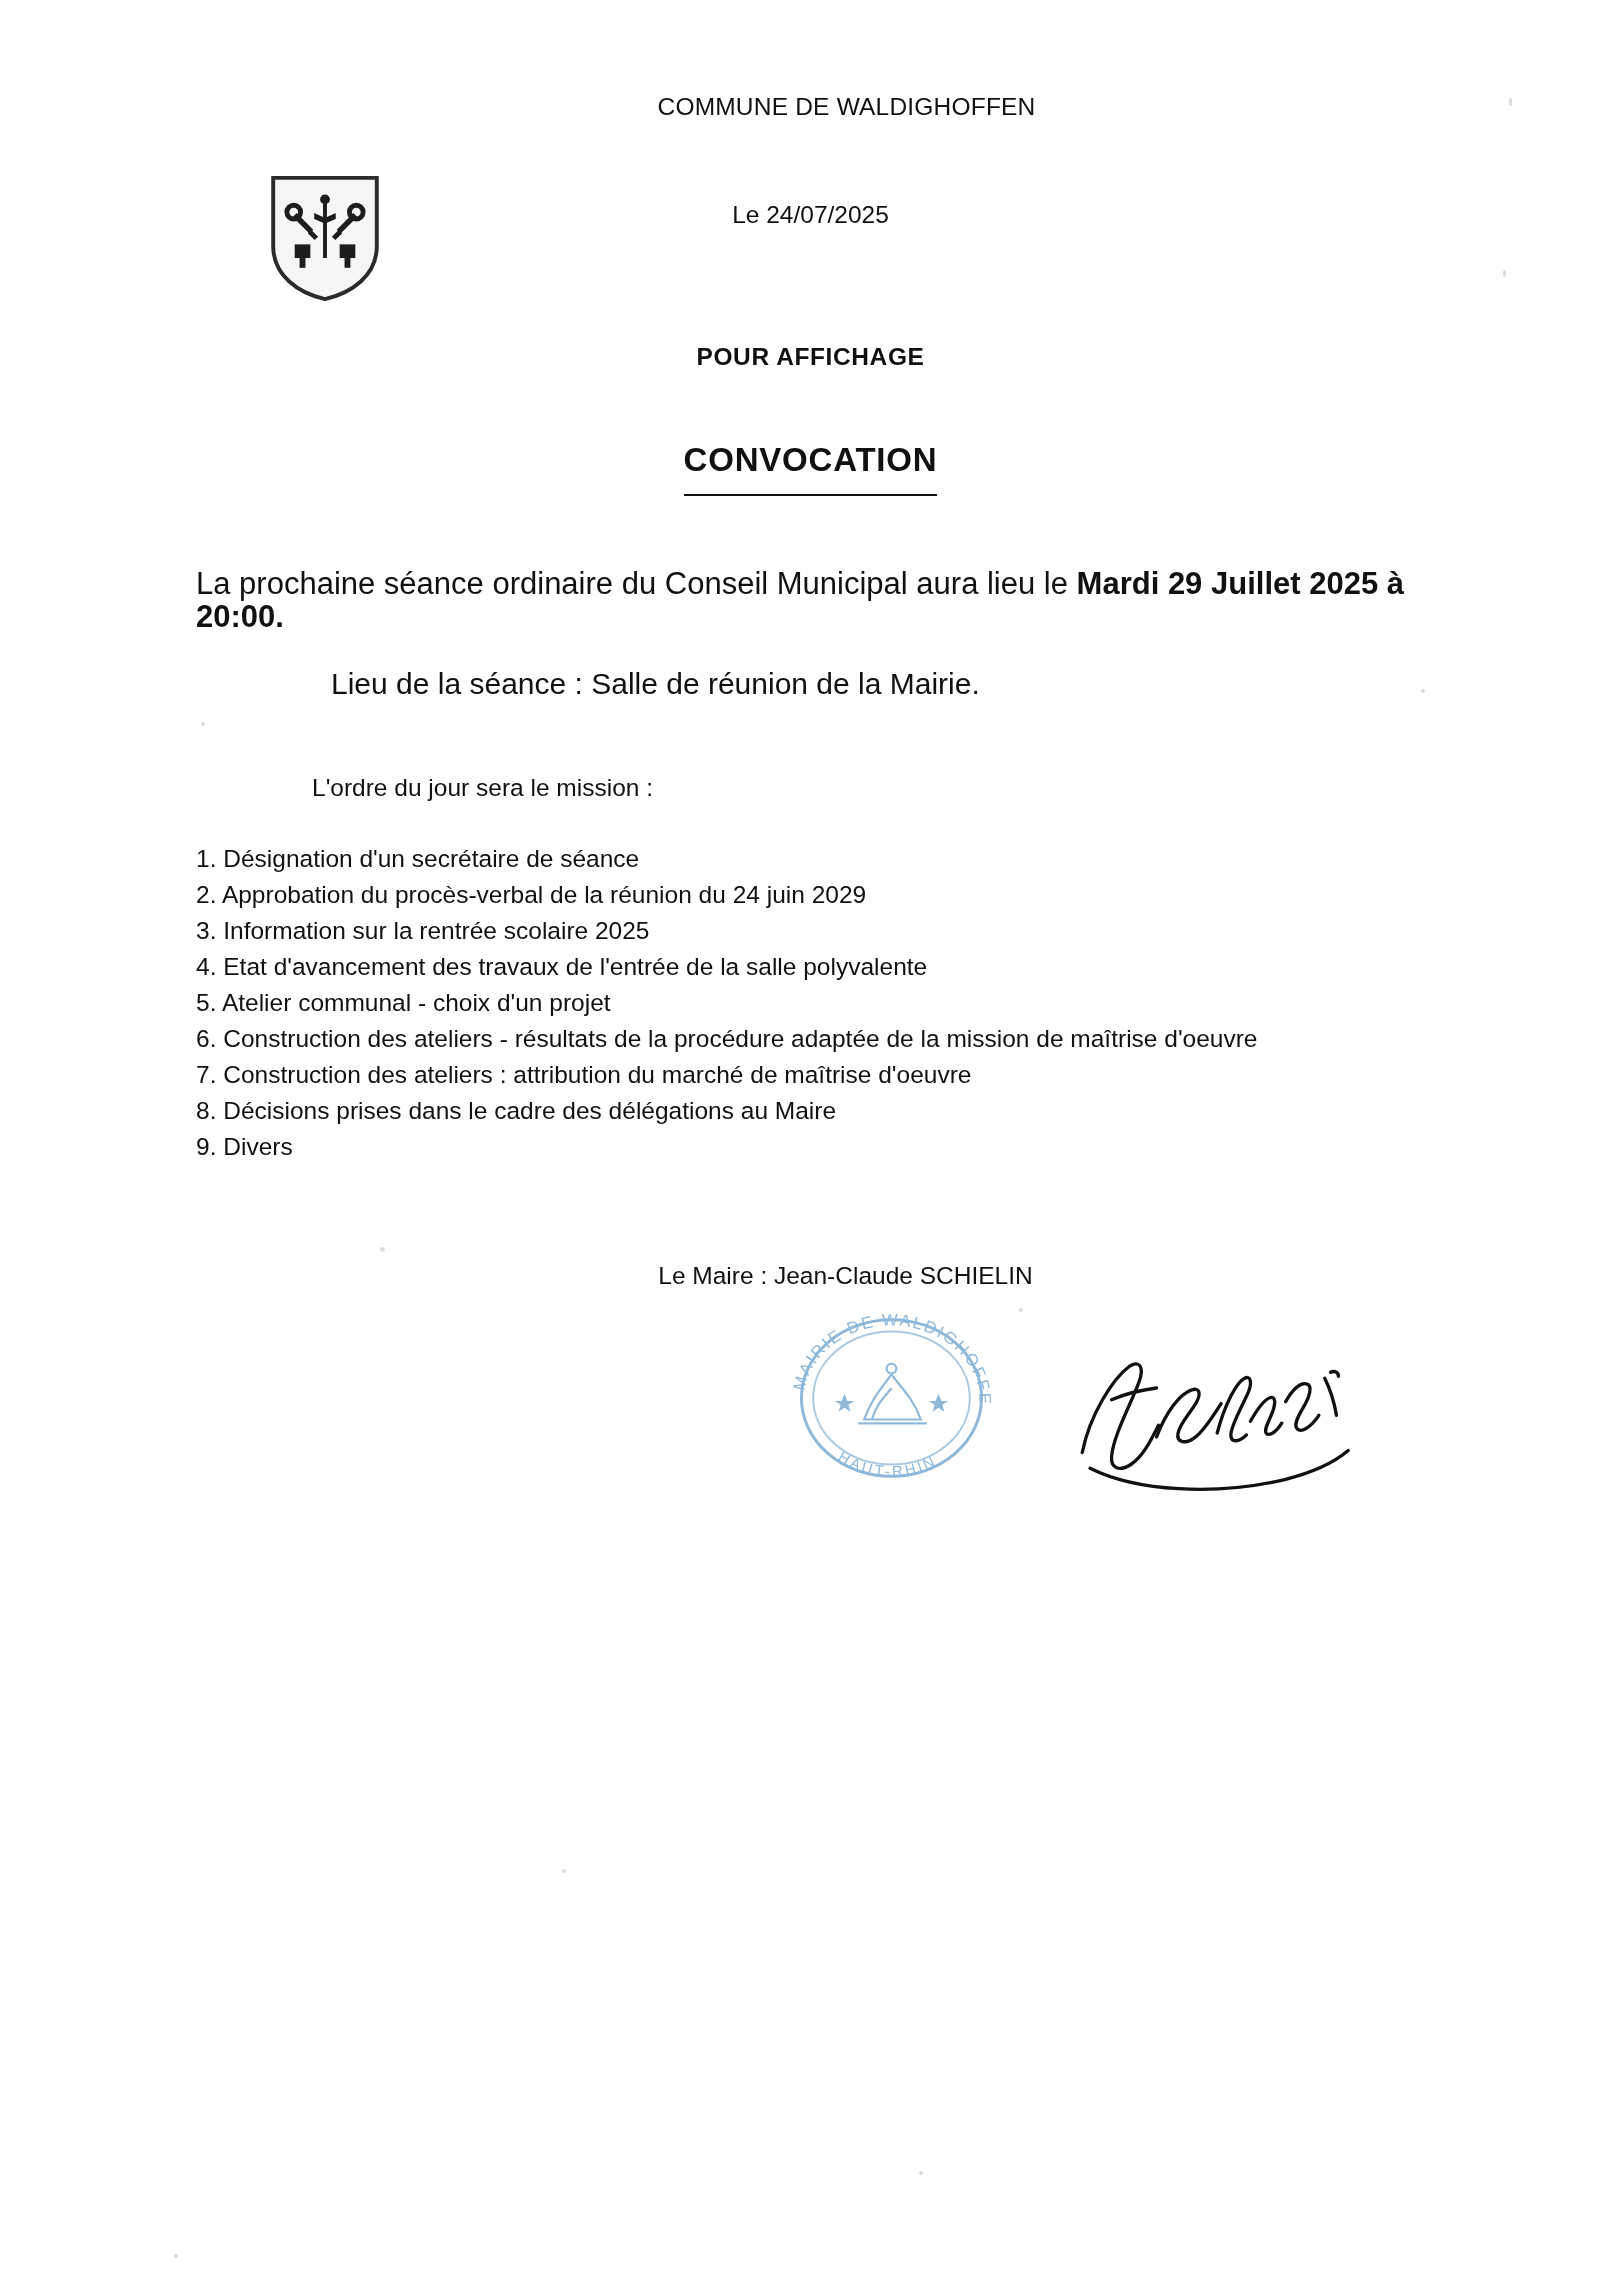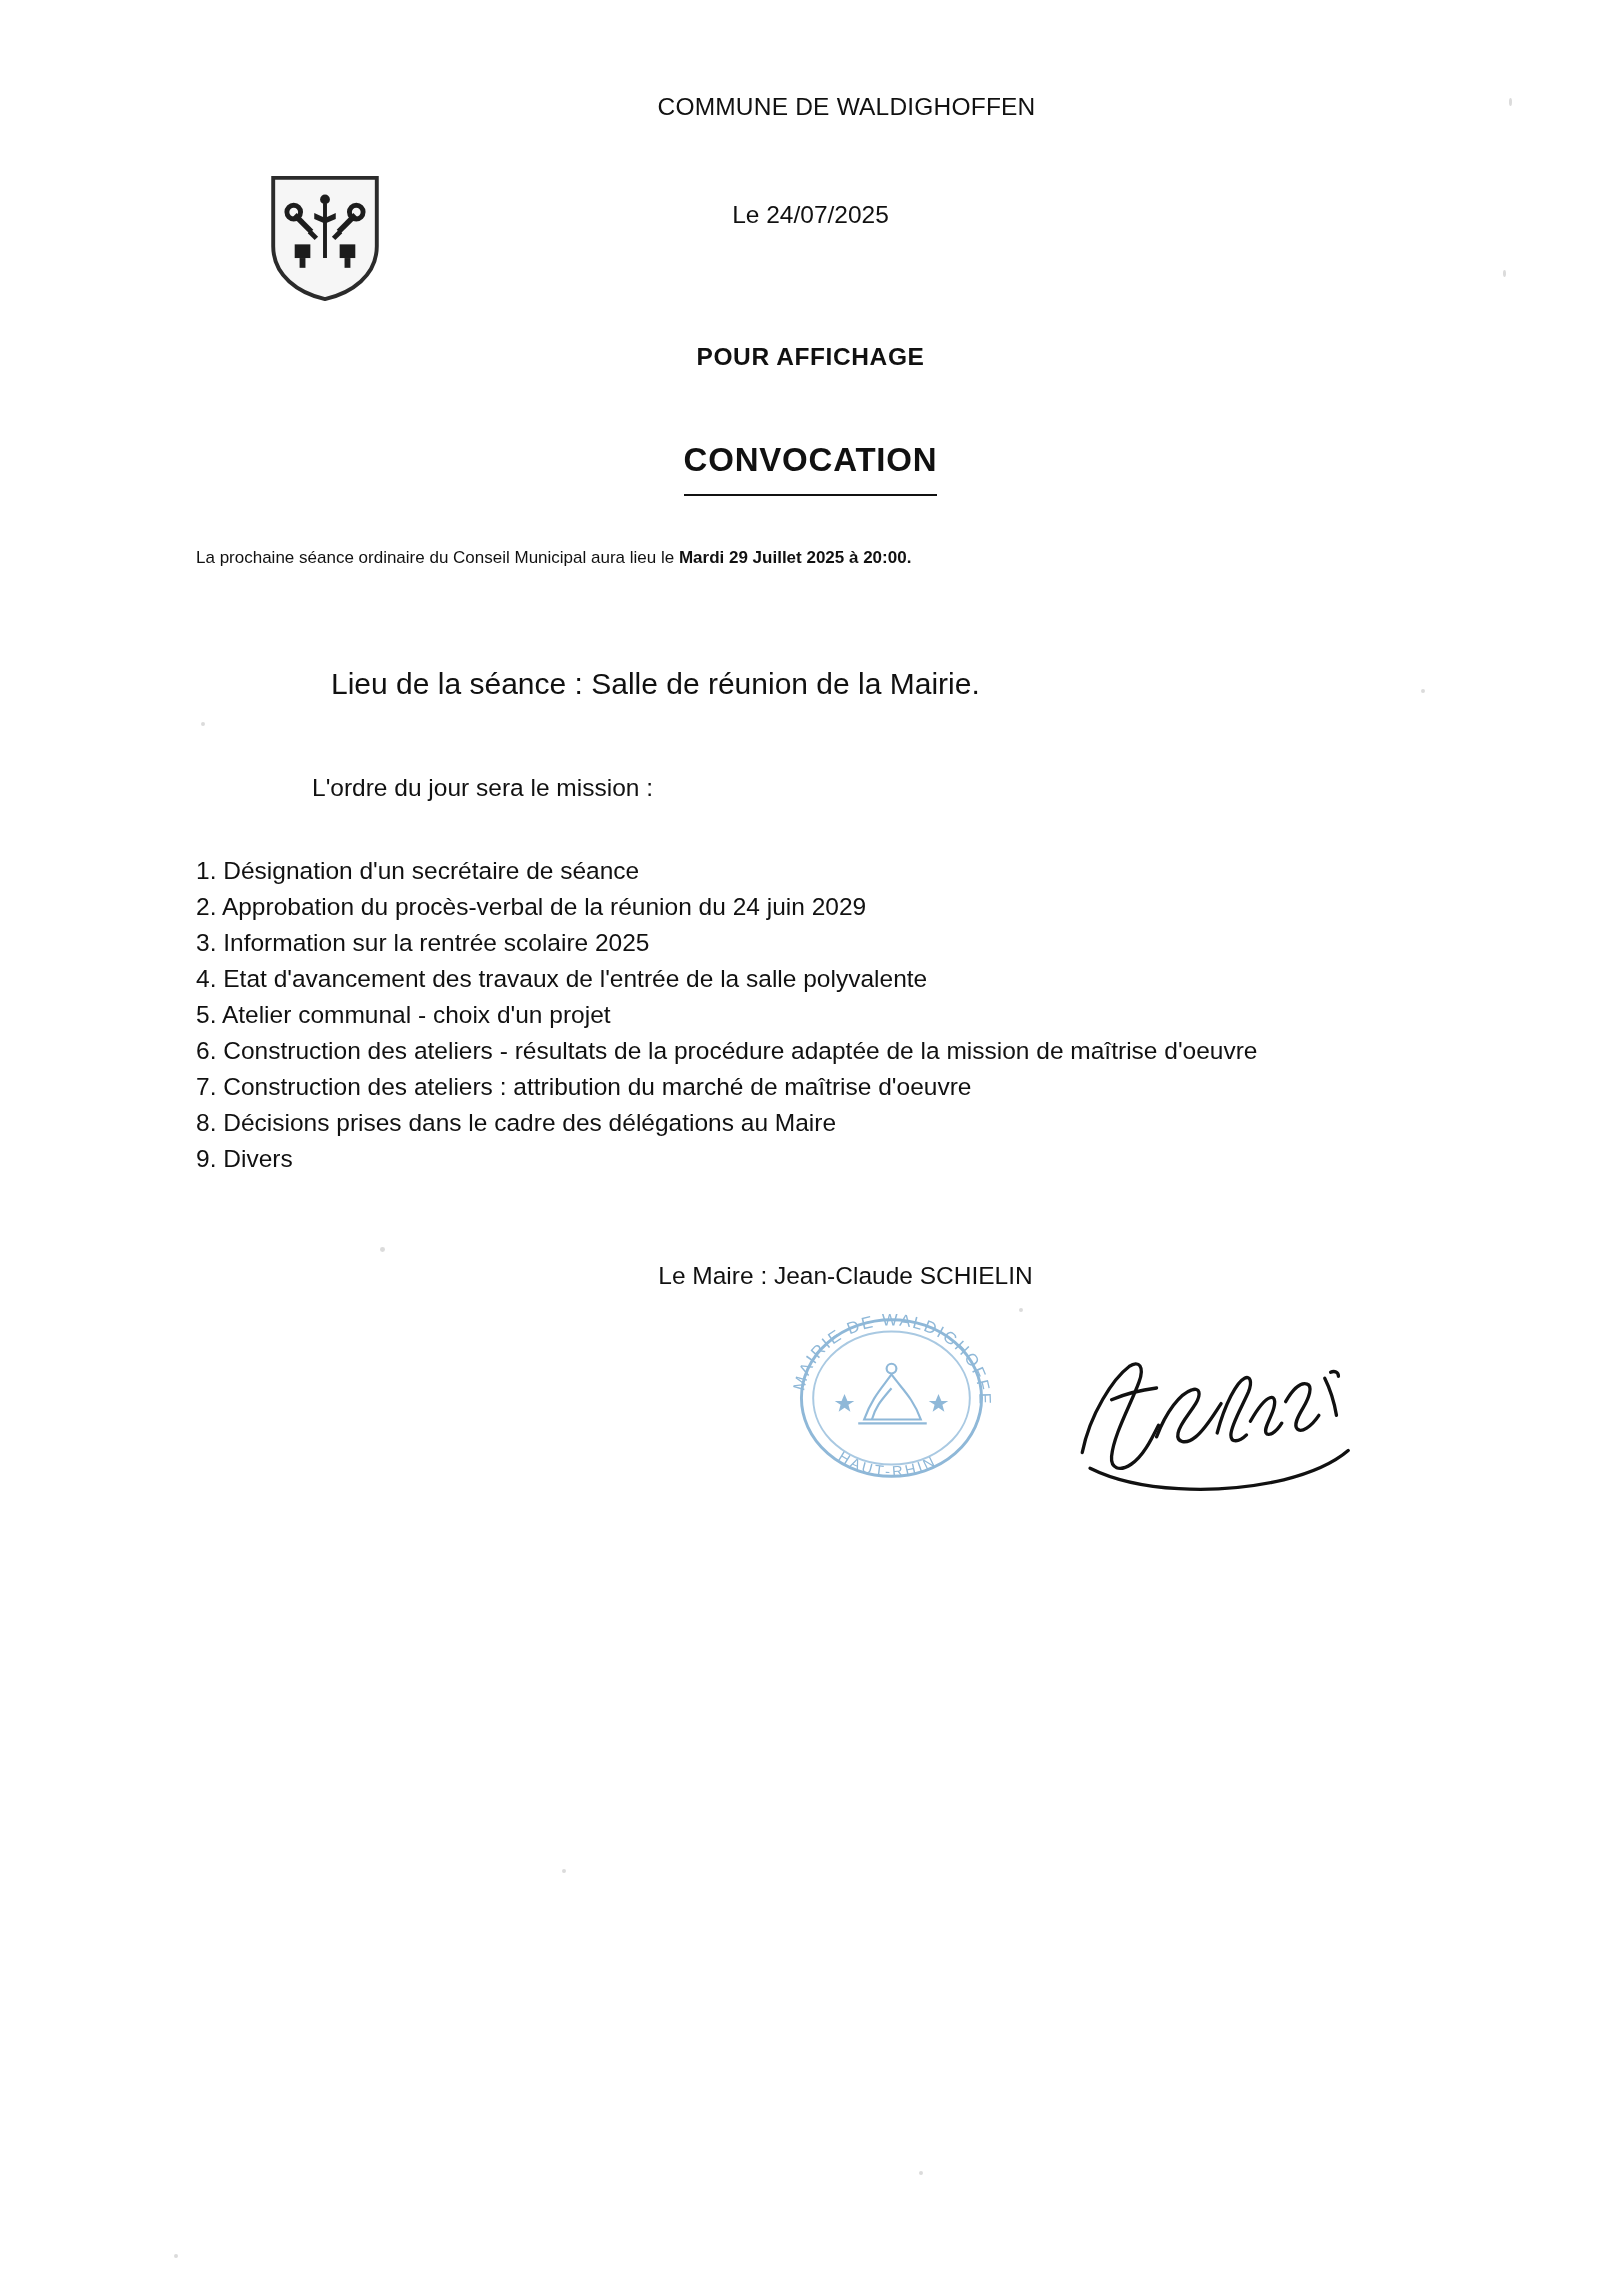--- a/index.html
+++ b/index.html
@@ -75,24 +75,24 @@
     font-weight: bold;
     letter-spacing: 0.8px;
   }
   .convocation span {
     border-bottom: 2.9px solid #111;
     padding-bottom: 16px;
   }
 
   .para-main {
     position: absolute;
-    top: 541px;
+    top: 567px;
     left: 196px;
     width: 1233px;
-    font-size: 17px;
+    font-size: 31px;
     line-height: 33px;
   }
   .para-main b { font-weight: bold; }
 
   .lieu {
     position: absolute;
     top: 667px;
     left: 331px;
     font-size: 30px;
   }
@@ -104,21 +104,20 @@
     font-size: 24.5px;
   }
 
   .agenda {
     position: absolute;
     top: 841px;
     left: 196px;
     width: 1245px;
     font-size: 24.5px;
     line-height: 36px;
-    margin-top: 12px;
   }
   .agenda div { text-indent: 0; }
 
   .maire {
     position: absolute;
     top: 1262px;
     left: 0;
     width: 100%;
     text-align: center;
     font-size: 24.5px;

